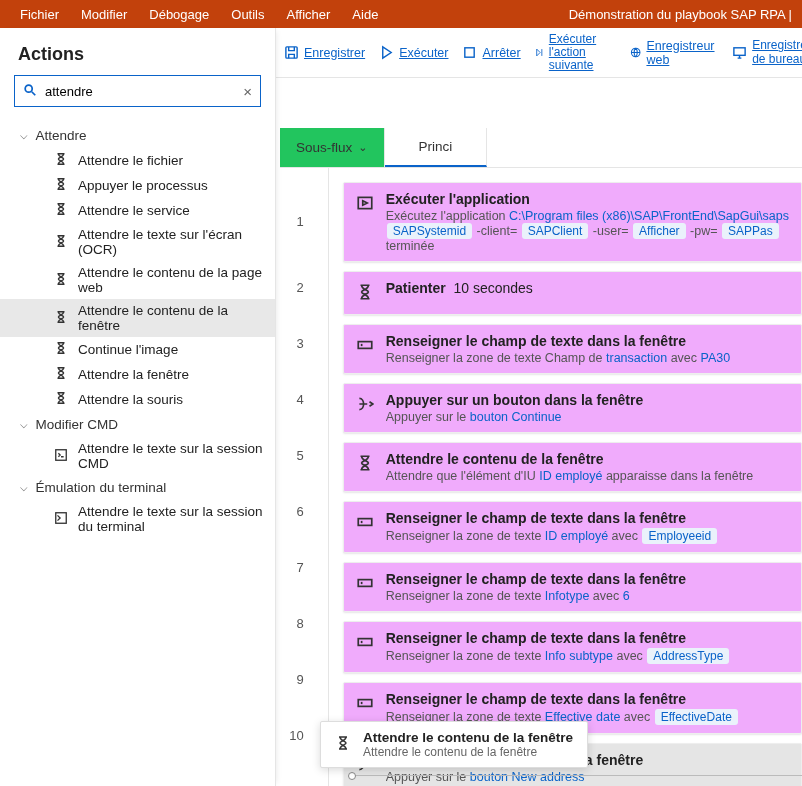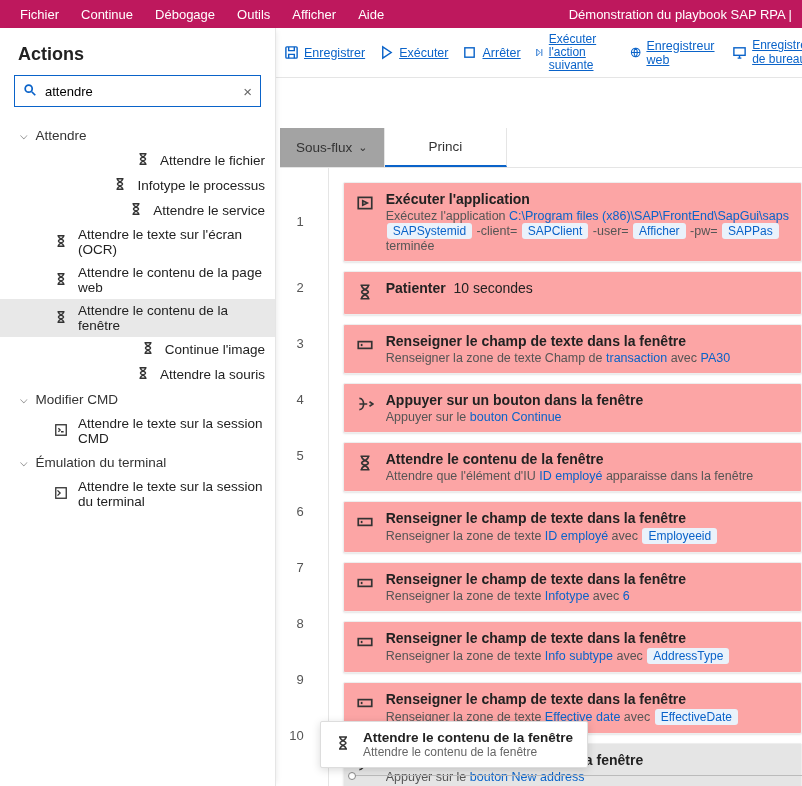--- a/index.html
+++ b/index.html
@@ -7,21 +7,21 @@
     font-family: "Segoe UI", Arial, sans-serif;
     font-size: 13px;
     color: #222;
     width: 802px;
     height: 786px;
     overflow: hidden;
     background: #fff;
   }
   
   .menu-bar {
-    background: #be185d;
+    background: #c2410c;
     color: #fff;
     height: 28px;
     display: flex;
     align-items: center;
     padding: 0 10px;
     justify-content: space-between;
   }
   .menu-left { display: flex; gap: 2px; }
   .menu-item { padding: 3px 10px; cursor: pointer; font-size: 13px; }
   .menu-right { font-size: 13px; white-space: nowrap; overflow: hidden; }
@@ -79,21 +79,20 @@
     cursor: pointer;
     color: #333;
     font-size: 13.5px;
   }
   .tree-group .chev { font-size: 10px; color: #666; }
   .tree-item {
     display: flex; align-items: center; gap: 10px;
     padding: 4px 10px 4px 54px;
     cursor: pointer;
     font-size: 13.5px;
-    justify-content: flex-end;
   }
   .tree-item.selected { background: #e8e8e8; }
   .hourglass svg, .genicon svg { width: 14px; height: 14px; stroke: #333; fill: none; stroke-width: 1.5; }
   
   .main {
     margin-left: 272px;
     padding-top: 50px;
     height: 100%;
     display: flex;
     flex-direction: column;
@@ -105,25 +104,25 @@
     border-bottom: 1px solid #e5e5e5;
     height: 40px;
     margin-left: 8px;
   }
   .subflow-btn {
     display: flex; align-items: center; gap: 6px;
     padding: 0 16px;
     font-size: 13.5px; color: #333;
     border-right: 1px solid #e5e5e5;
     cursor: pointer;
-    background: #a3a3a3;
+    background: #22c55e;
   }
   .tab {
     display: flex; align-items: center;
-    padding: 0 44px;
+    padding: 0 34px;
     font-size: 13.5px; color: #333;
     border-bottom: 2px solid #0a63c9;
     border-right: 1px solid #e5e5e5;
     cursor: pointer;
   }
   .flow-area {
     display: flex;
     flex: 1;
     overflow: auto;
     position: relative;
@@ -142,21 +141,21 @@
     justify-content: flex-end;
     color: #555;
     font-size: 13px;
   }
   .gutter .num.h64 { height: 75px; }
   .steps {
     flex: 1;
     padding: 14px 0 14px 14px;
   }
   .step-card {
-    background: #fca5a5;
+    background: #f0abfc;
     box-shadow: 0 1px 2px rgba(0,0,0,0.1);
     border: 1px solid #eee;
     border-radius: 2px;
     padding: 8px 12px;
     margin-bottom: 9px;
     display: flex;
     gap: 12px;
     align-items: flex-start;
     min-height: 44px;
   }
@@ -264,21 +263,21 @@
       </g>
     <g id="i-cursor">
         <path d="M3 3c5 0 5 10 0 10M3 8h7M12 6l3 2-3 2"></path>
       </g>
   </defs>
 </svg>
 
 <div class="menu-bar">
   <div class="menu-left" id="menu-left">
       <div class="menu-item">Fichier</div>
-      <div class="menu-item">Continue</div>
+      <div class="menu-item">Modifier</div>
       <div class="menu-item">Débogage</div>
       <div class="menu-item">Outils</div>
       <div class="menu-item">Afficher</div>
       <div class="menu-item">Aide</div>
     </div>
   <div class="menu-right">Démonstration du playbook SAP RPA | </div>
 </div>
 
 <div class="sidebar">
   <div class="sidebar-header">Actions</div>
@@ -299,21 +298,21 @@
       <div class="tree-item">
         <span class="genicon"><svg viewBox="0 0 16 16">
             <use href="#i-hourglass"></use>
           </svg></span>
         <span>Attendre le fichier</span>
       </div>
       <div class="tree-item">
         <span class="genicon"><svg viewBox="0 0 16 16">
             <use href="#i-hourglass"></use>
           </svg></span>
-        <span>Infotype le processus</span>
+        <span>Appuyer le processus</span>
       </div>
       <div class="tree-item">
         <span class="genicon"><svg viewBox="0 0 16 16">
             <use href="#i-hourglass"></use>
           </svg></span>
         <span>Attendre le service</span>
       </div>
       <div class="tree-item">
         <span class="genicon"><svg viewBox="0 0 16 16">
             <use href="#i-hourglass"></use>
@@ -330,20 +329,26 @@
         <span class="genicon"><svg viewBox="0 0 16 16">
             <use href="#i-hourglass"></use>
           </svg></span>
         <span>Attendre le contenu de la fenêtre</span>
       </div>
       <div class="tree-item">
         <span class="genicon"><svg viewBox="0 0 16 16">
             <use href="#i-hourglass"></use>
           </svg></span>
         <span>Continue l'image</span>
+      </div>
+      <div class="tree-item">
+        <span class="genicon"><svg viewBox="0 0 16 16">
+            <use href="#i-hourglass"></use>
+          </svg></span>
+        <span>Attendre la fenêtre</span>
       </div>
       <div class="tree-item">
         <span class="genicon"><svg viewBox="0 0 16 16">
             <use href="#i-hourglass"></use>
           </svg></span>
         <span>Attendre la souris</span>
       </div>
       <div class="tree-group">
         <span class="chev">⌵</span>
         <span>Modifier CMD</span>

